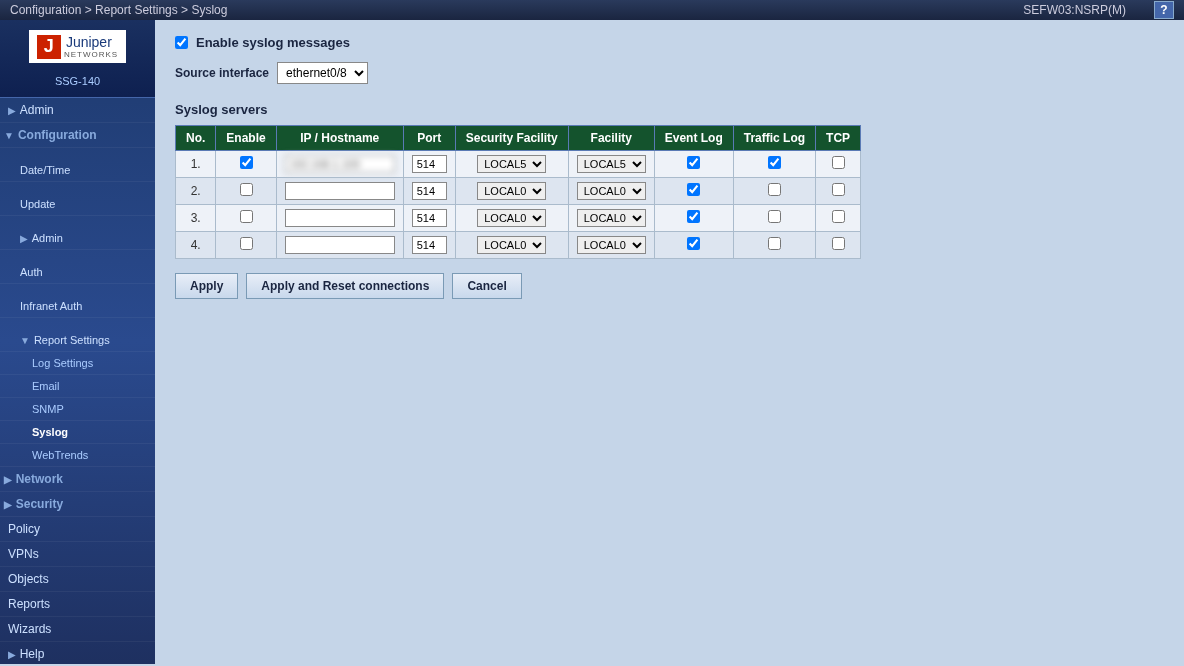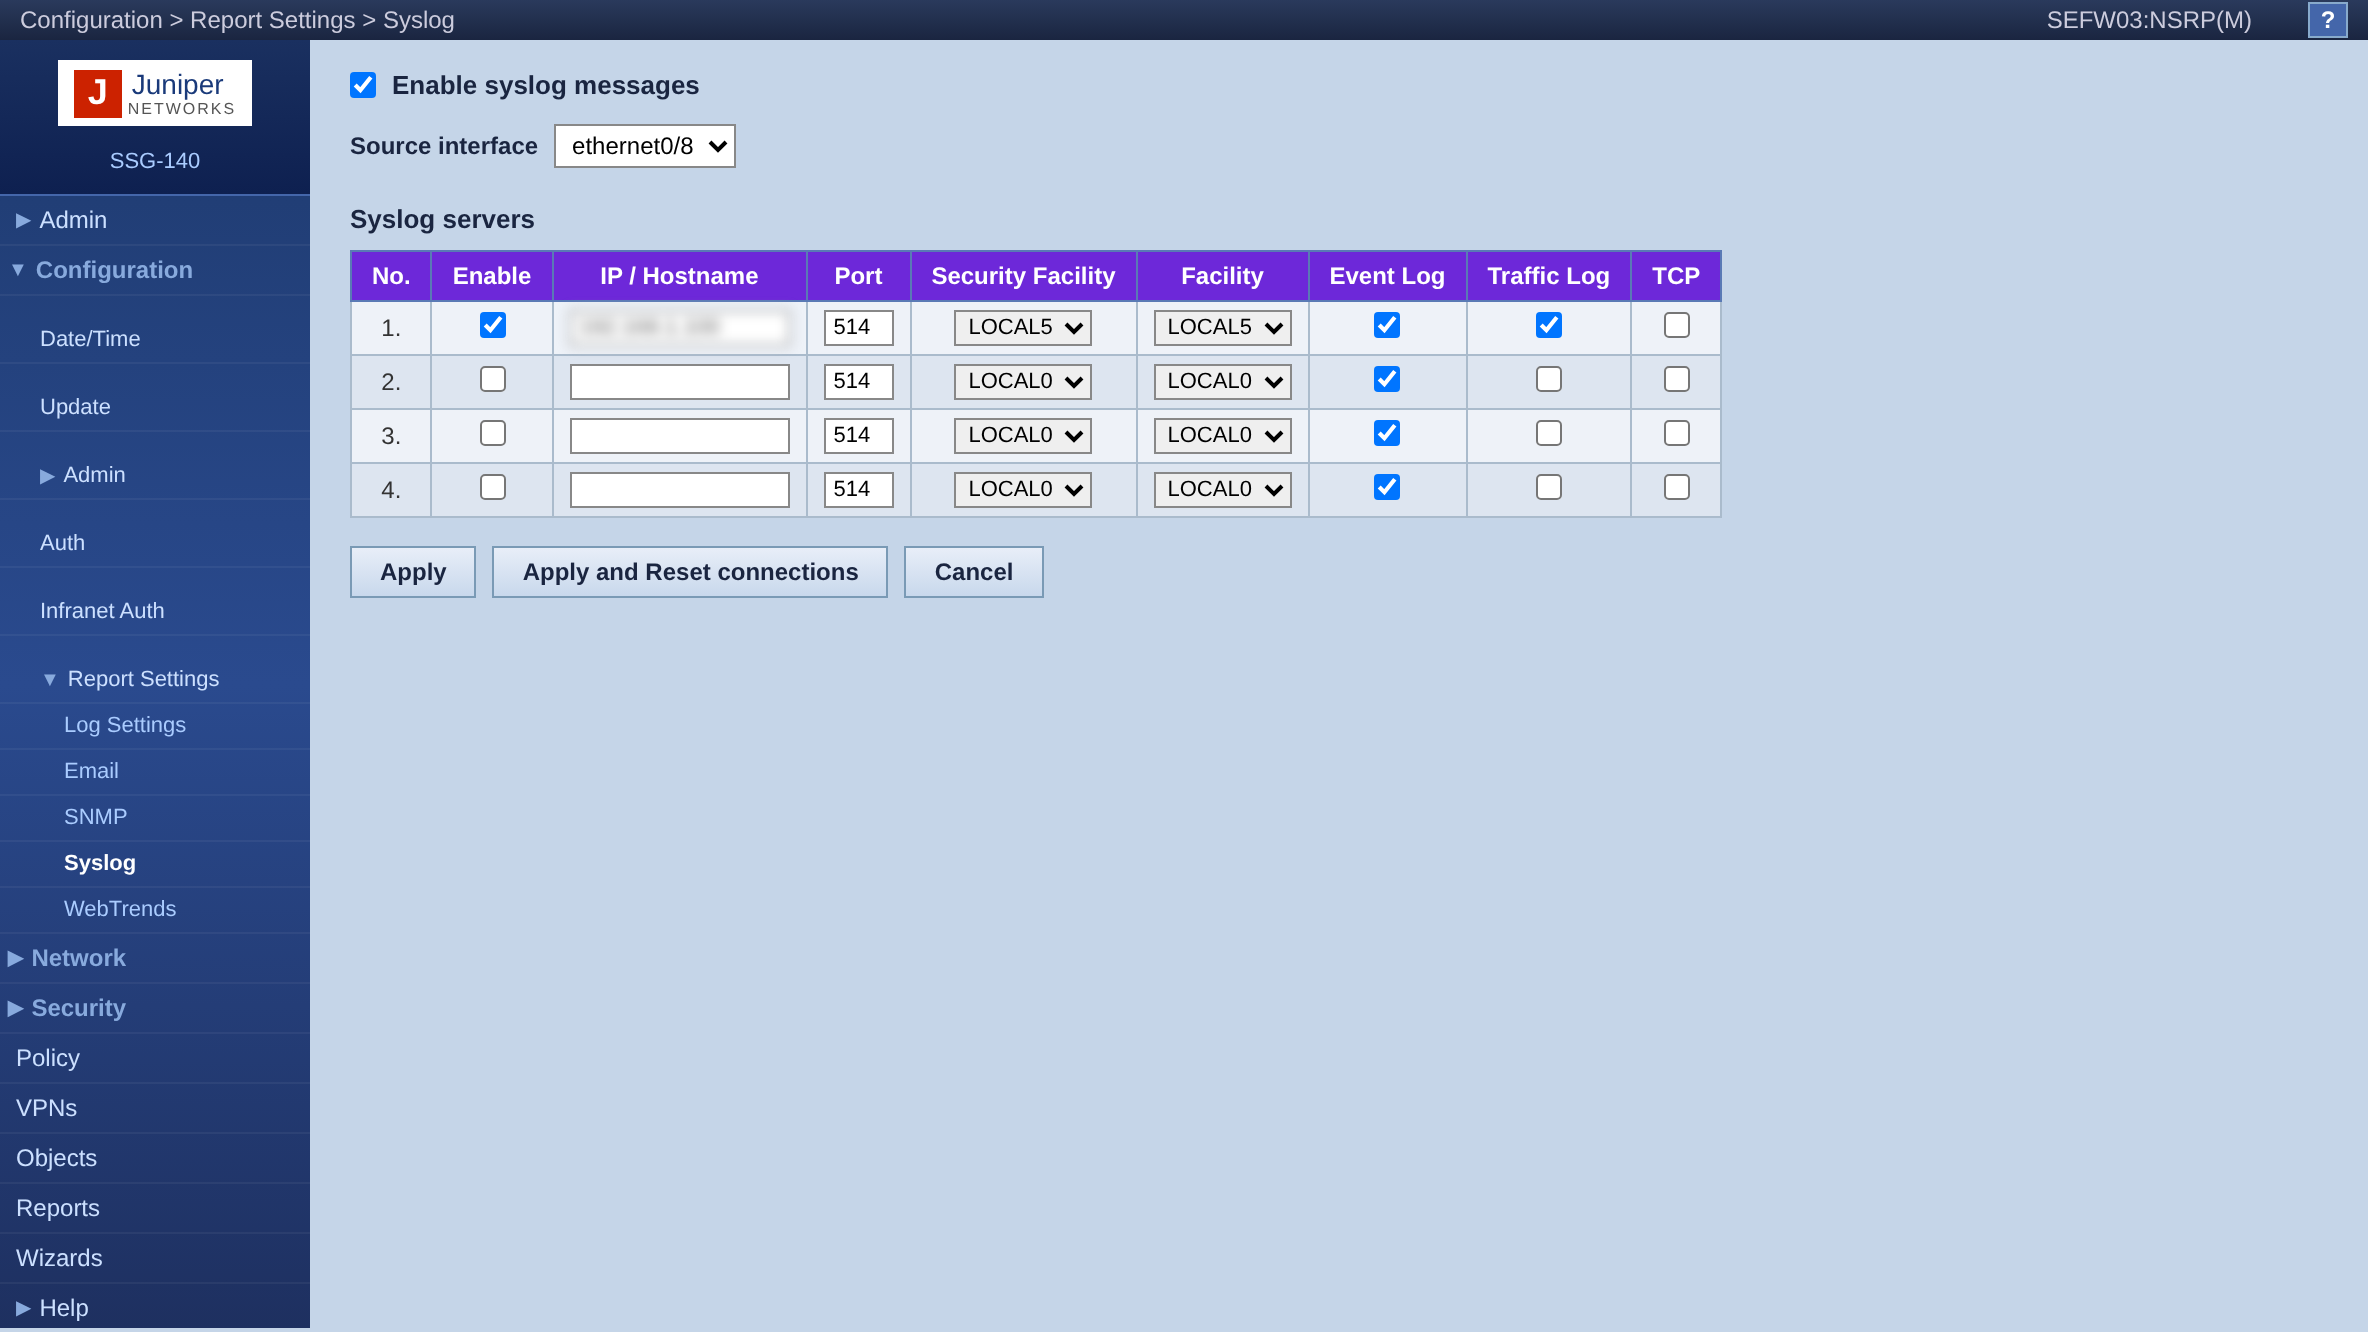--- a/index.html
+++ b/index.html
@@ -119,21 +119,21 @@
 
     .section-title { font-size: 13px; color: #1a2540; margin-bottom: 8px; font-weight: bold; }
 
     
     .syslog-table {
       border-collapse: collapse;
       background: white;
       width: auto;
     }
     .syslog-table th {
-      background: #6d28d9;
+      background: #14532d;
       color: white;
       padding: 5px 10px;
       border: 1px solid #5a7ab5;
       font-size: 12px;
       text-align: center;
       white-space: nowrap;
     }
     .syslog-table td {
       padding: 4px 8px;
       border: 1px solid #aabbcc;

